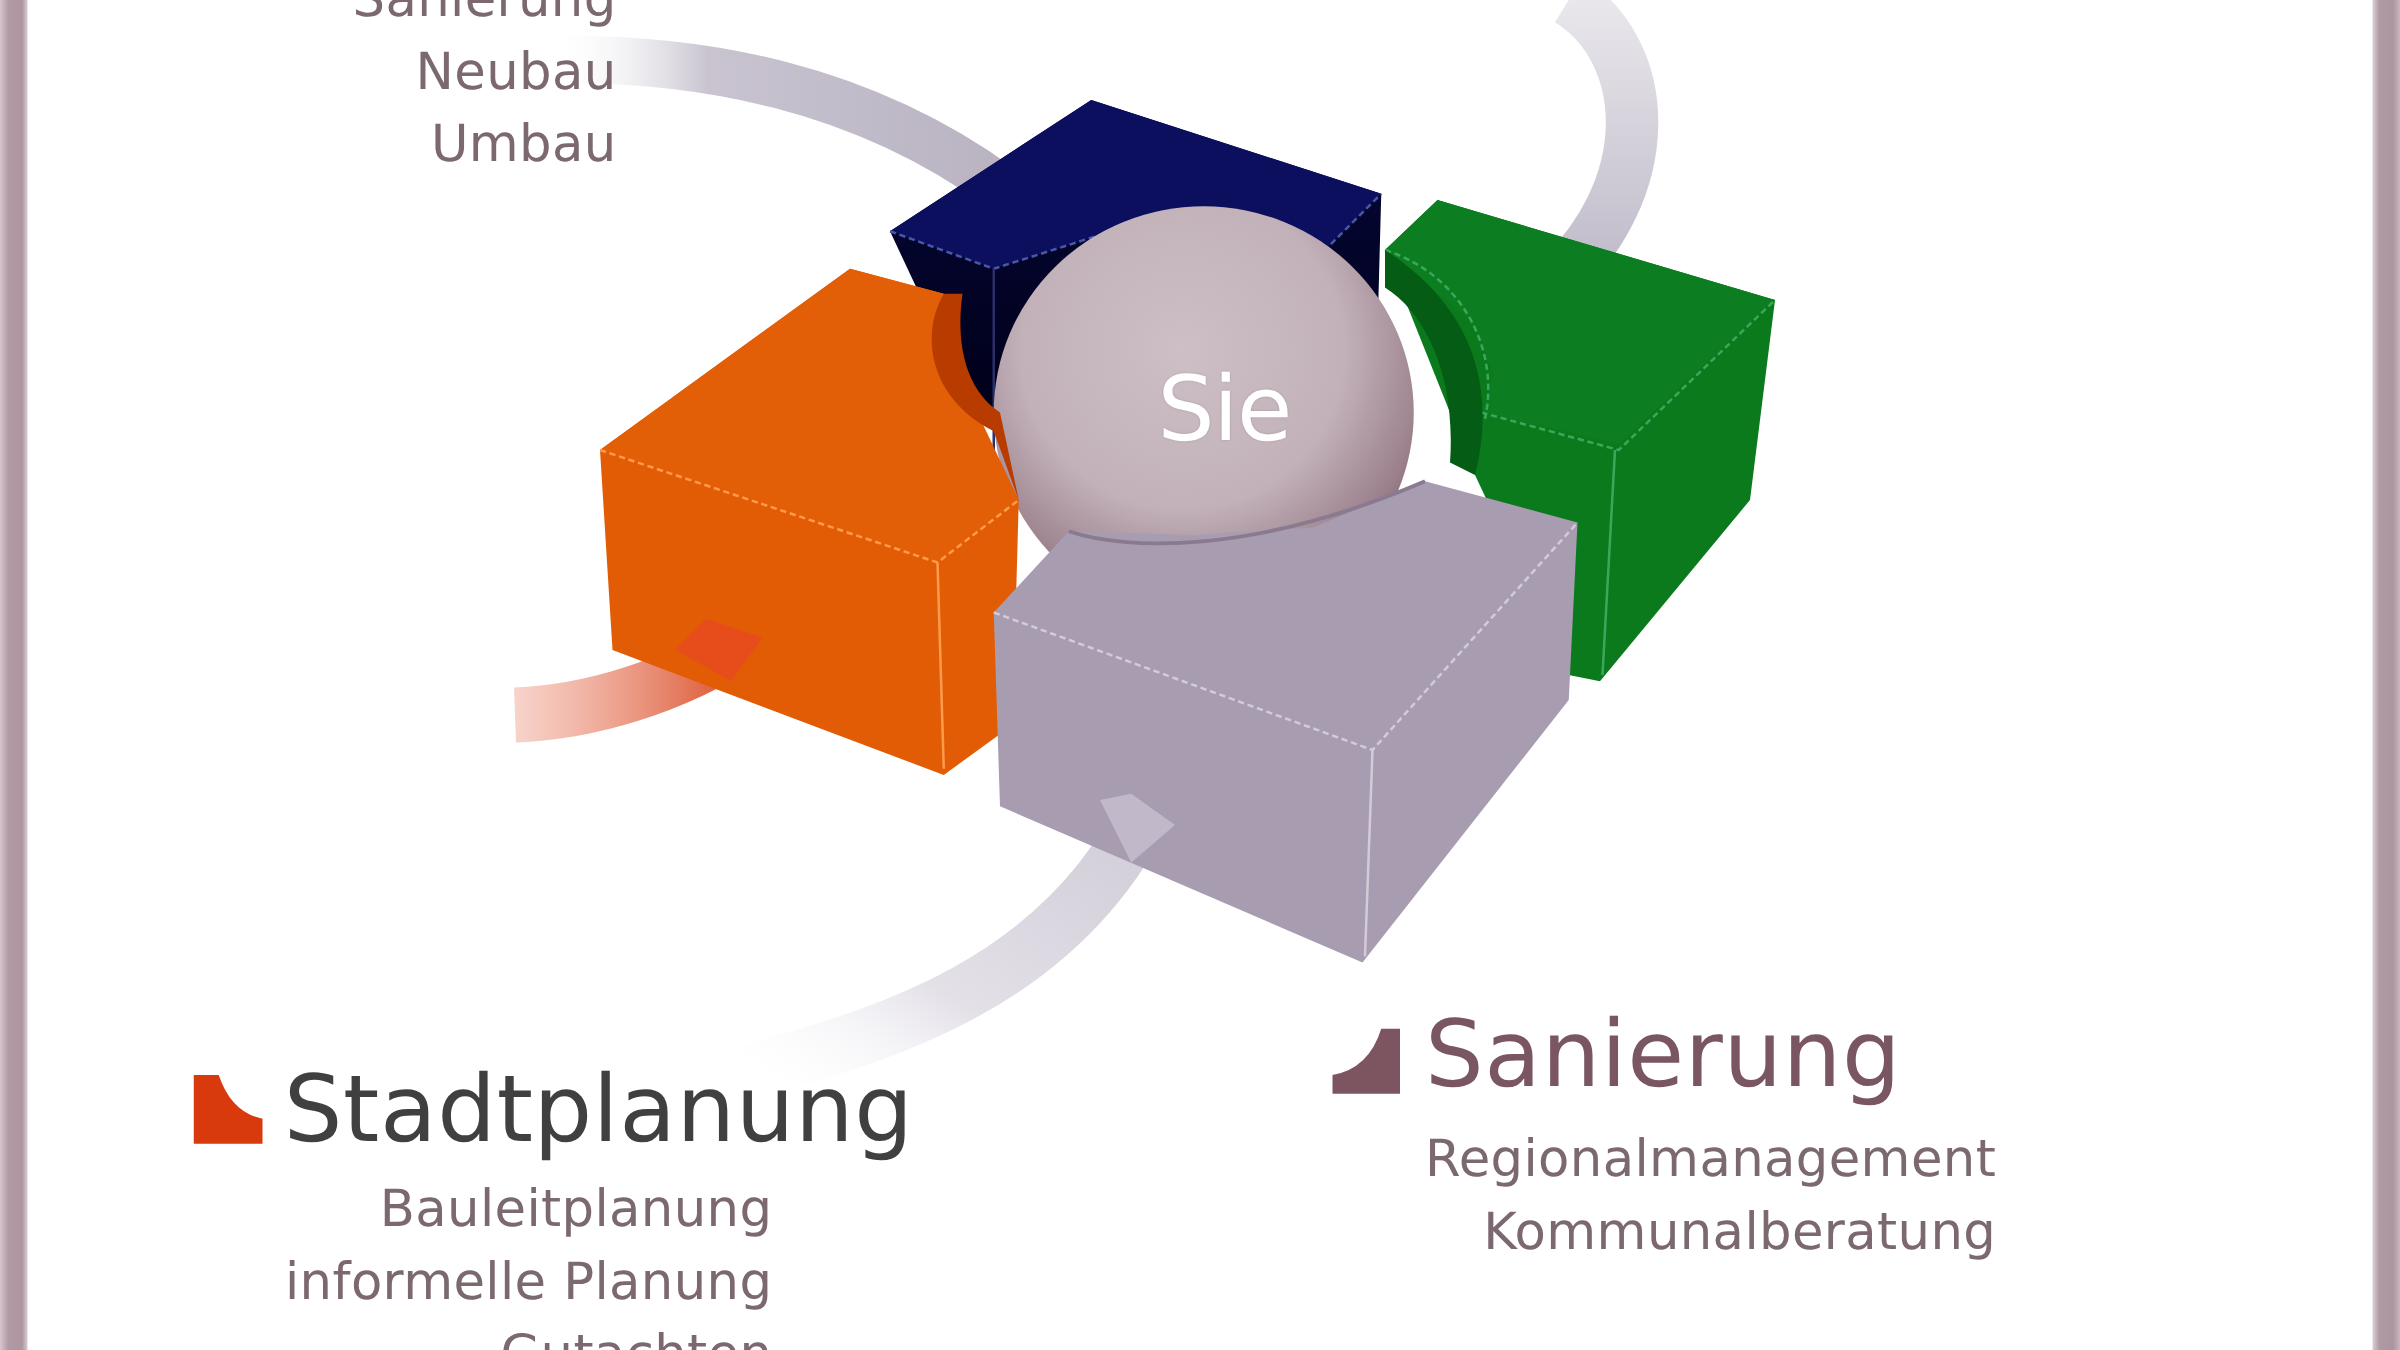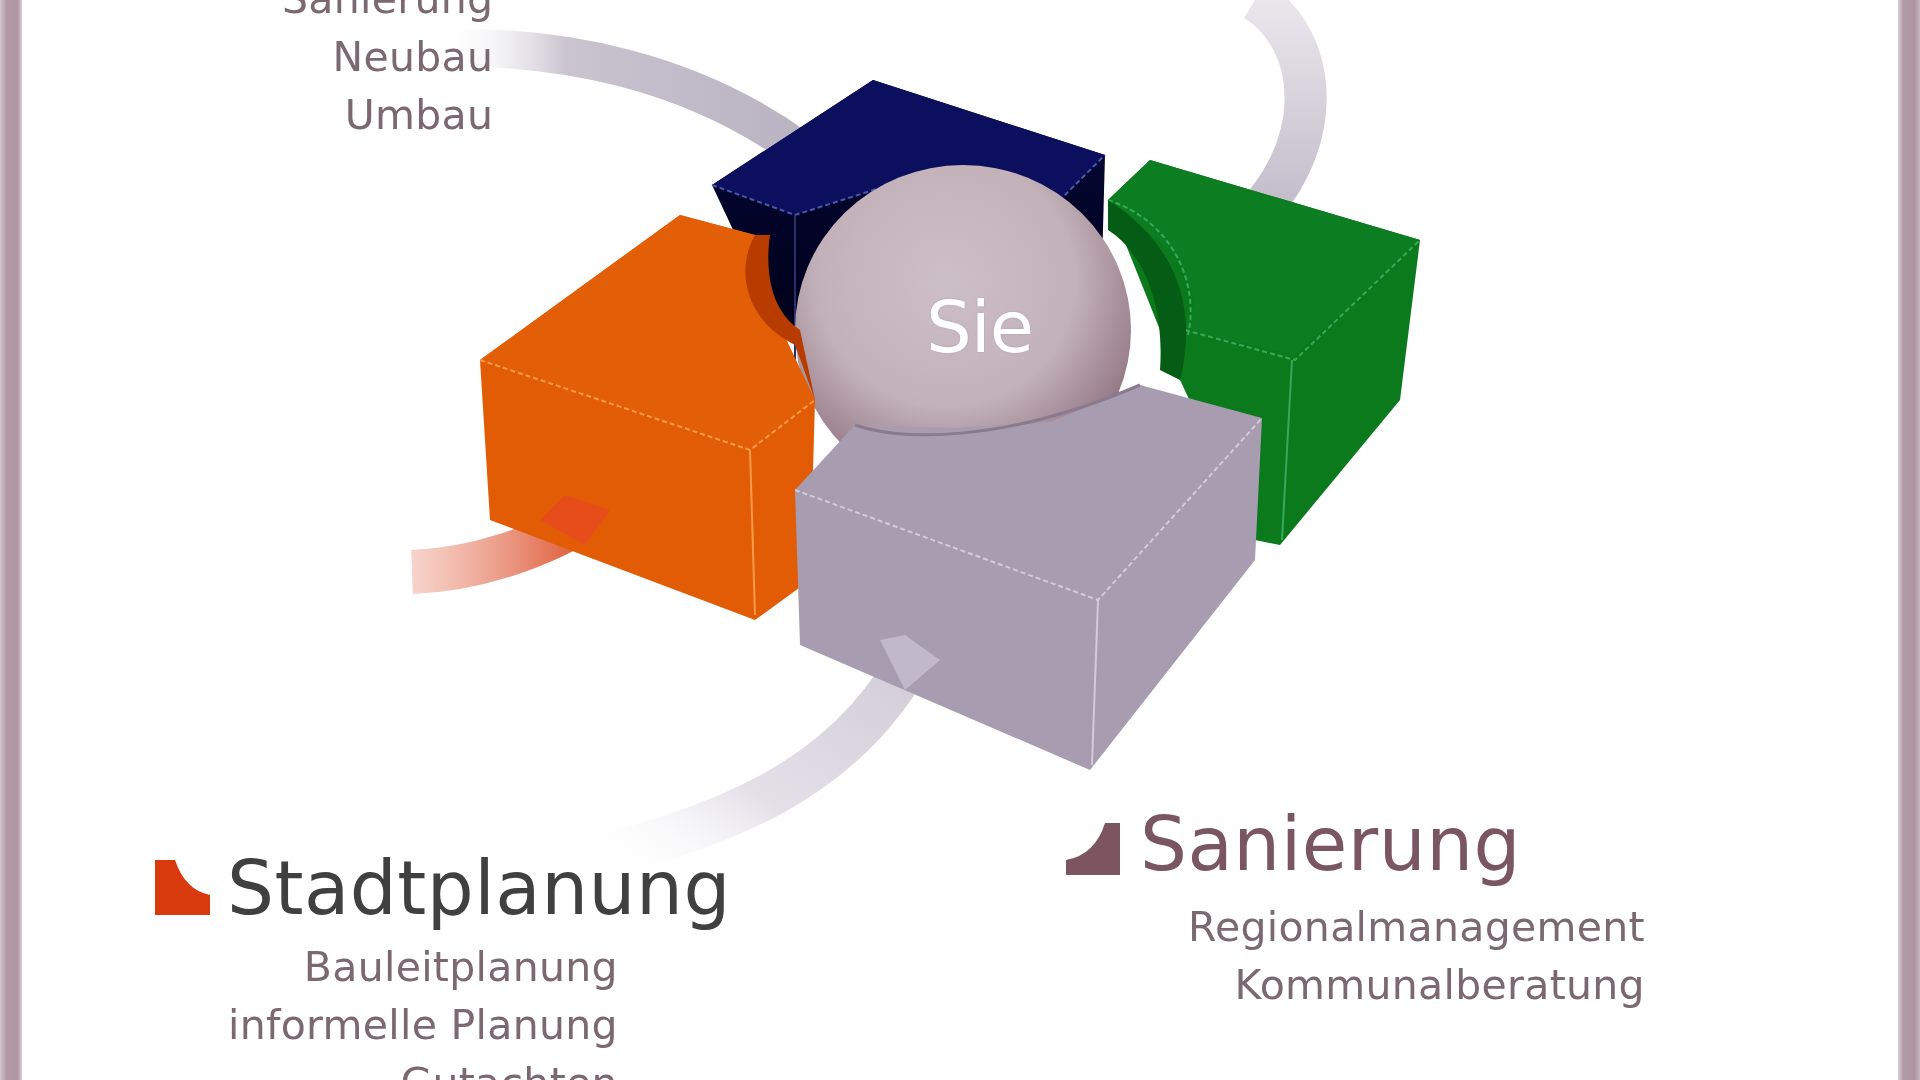--- a/index.html
+++ b/index.html
@@ -31,21 +31,21 @@
   .heading {
     position: absolute; display: flex; align-items: flex-end; white-space: nowrap;
     font-size: 74px; line-height: 80px; letter-spacing: 0.5px;
   }
   .heading .icon { width: 56px; height: 56px; margin-right: 18px; margin-bottom: 12px; }
 
   .heading-stadt { left: 153px; top: 848px; color: #404040; }
   .heading-consult { left: 1066px; top: 804px; color: #7a5662; }
 
   .group-stadt { left: 228px; top: 938px; }
-  .group-consult { left: 1140px; top: 898px; margin-left: 48px; }
+  .group-consult { left: 1140px; top: 898px; }
 </style>
 </head>
 <body>
 
 <div class="frame-left"></div>
 <div class="frame-right"></div>
 
 <svg class="diagram" viewBox="0 0 1920 1080" xmlns="http://www.w3.org/2000/svg">
   <defs>
     <linearGradient id="arcGrey" x1="0" y1="0" x2="1" y2="0">

